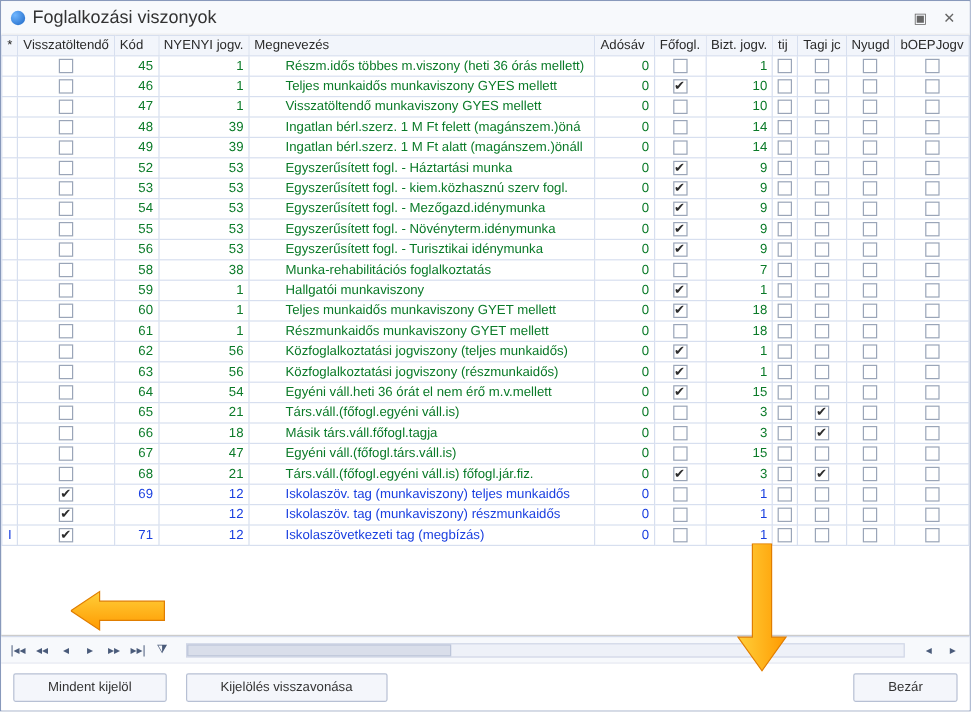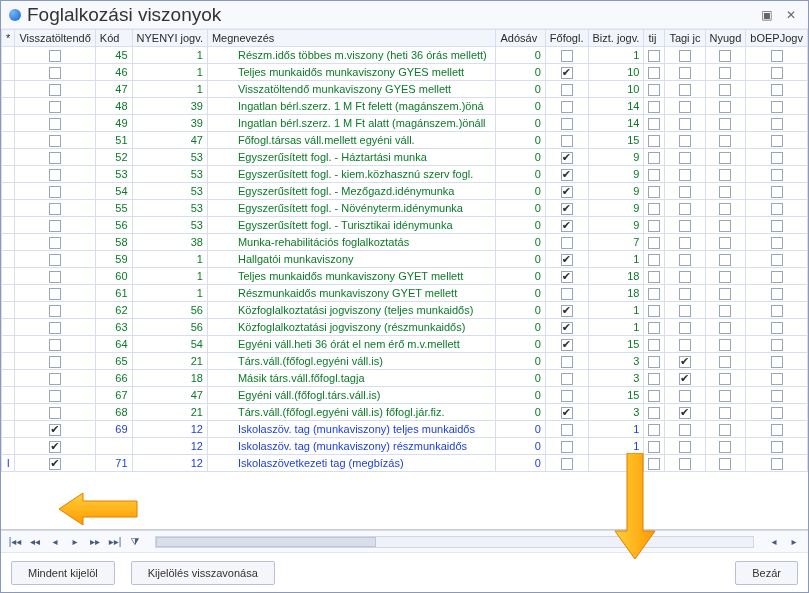--- a/index.html
+++ b/index.html
@@ -25,21 +25,21 @@
     border-bottom: 1px solid #eee;
     display: flex;
     align-items: center;
     padding: 0 8px;
   }
   .blue-ball {
     width: 12px; height: 12px; border-radius: 50%;
     background: radial-gradient(circle at 30% 30%, #6fb6ff, #1b65c4);
     margin-right: 6px;
   }
-  .title { flex: 1; font-size: 19px; color: #333; }
+  .title { flex: 1; font-size: 15px; color: #333; }
   .winbtn {
     width: 18px; height: 18px; display: inline-flex;
     align-items: center; justify-content: center;
     margin-left: 6px; font-size: 12px; color: #666; cursor: default;
   }
   
   .grid-wrap { flex: 1; overflow: hidden; border-bottom: 1px solid #ccc; position: relative; }
   table.grid {
     border-collapse: collapse;
     width: 100%;
@@ -123,21 +123,21 @@
     height: 40px;
     display: flex;
     align-items: center;
     padding: 0 10px;
     gap: 16px;
     background: #fff;
     border-top: 1px solid #e3e7f1;
   }
   .btn {
     height: 24px;
-    padding: 0 16px;
+    padding: 0 28px;
     border: 1px solid #b7c0d4;
     background: #f4f6fb;
     font-size: 11px;
     color: #333;
     border-radius: 2px;
     display: inline-flex;
     align-items: center;
     cursor: default;
   }
   .footer .spacer { flex: 1; }
@@ -259,34 +259,20 @@
             <td class="center"><span class="cb"></span></td>
             <td class="num">14</td>
             <td class="center"><span class="cb"></span></td>
             <td class="center"><span class="cb"></span></td>
             <td class="center"><span class="cb"></span></td>
             <td class="center"><span class="cb"></span></td>
           </tr>
           <tr>
             <td class="center"></td>
             <td class="center"><span class="cb"></span></td>
-            <td class="num">51</td>
-            <td class="num">47</td>
-            <td class="name">Főfogl.társas váll.mellett egyéni váll.</td>
-            <td class="num">0</td>
-            <td class="center"><span class="cb"></span></td>
-            <td class="num">15</td>
-            <td class="center"><span class="cb"></span></td>
-            <td class="center"><span class="cb"></span></td>
-            <td class="center"><span class="cb"></span></td>
-            <td class="center"><span class="cb"></span></td>
-          </tr>
-          <tr>
-            <td class="center"></td>
-            <td class="center"><span class="cb"></span></td>
             <td class="num">52</td>
             <td class="num">53</td>
             <td class="name">Egyszerűsített fogl. - Háztartási munka</td>
             <td class="num">0</td>
             <td class="center"><span class="cb checked"></span></td>
             <td class="num">9</td>
             <td class="center"><span class="cb"></span></td>
             <td class="center"><span class="cb"></span></td>
             <td class="center"><span class="cb"></span></td>
             <td class="center"><span class="cb"></span></td>

